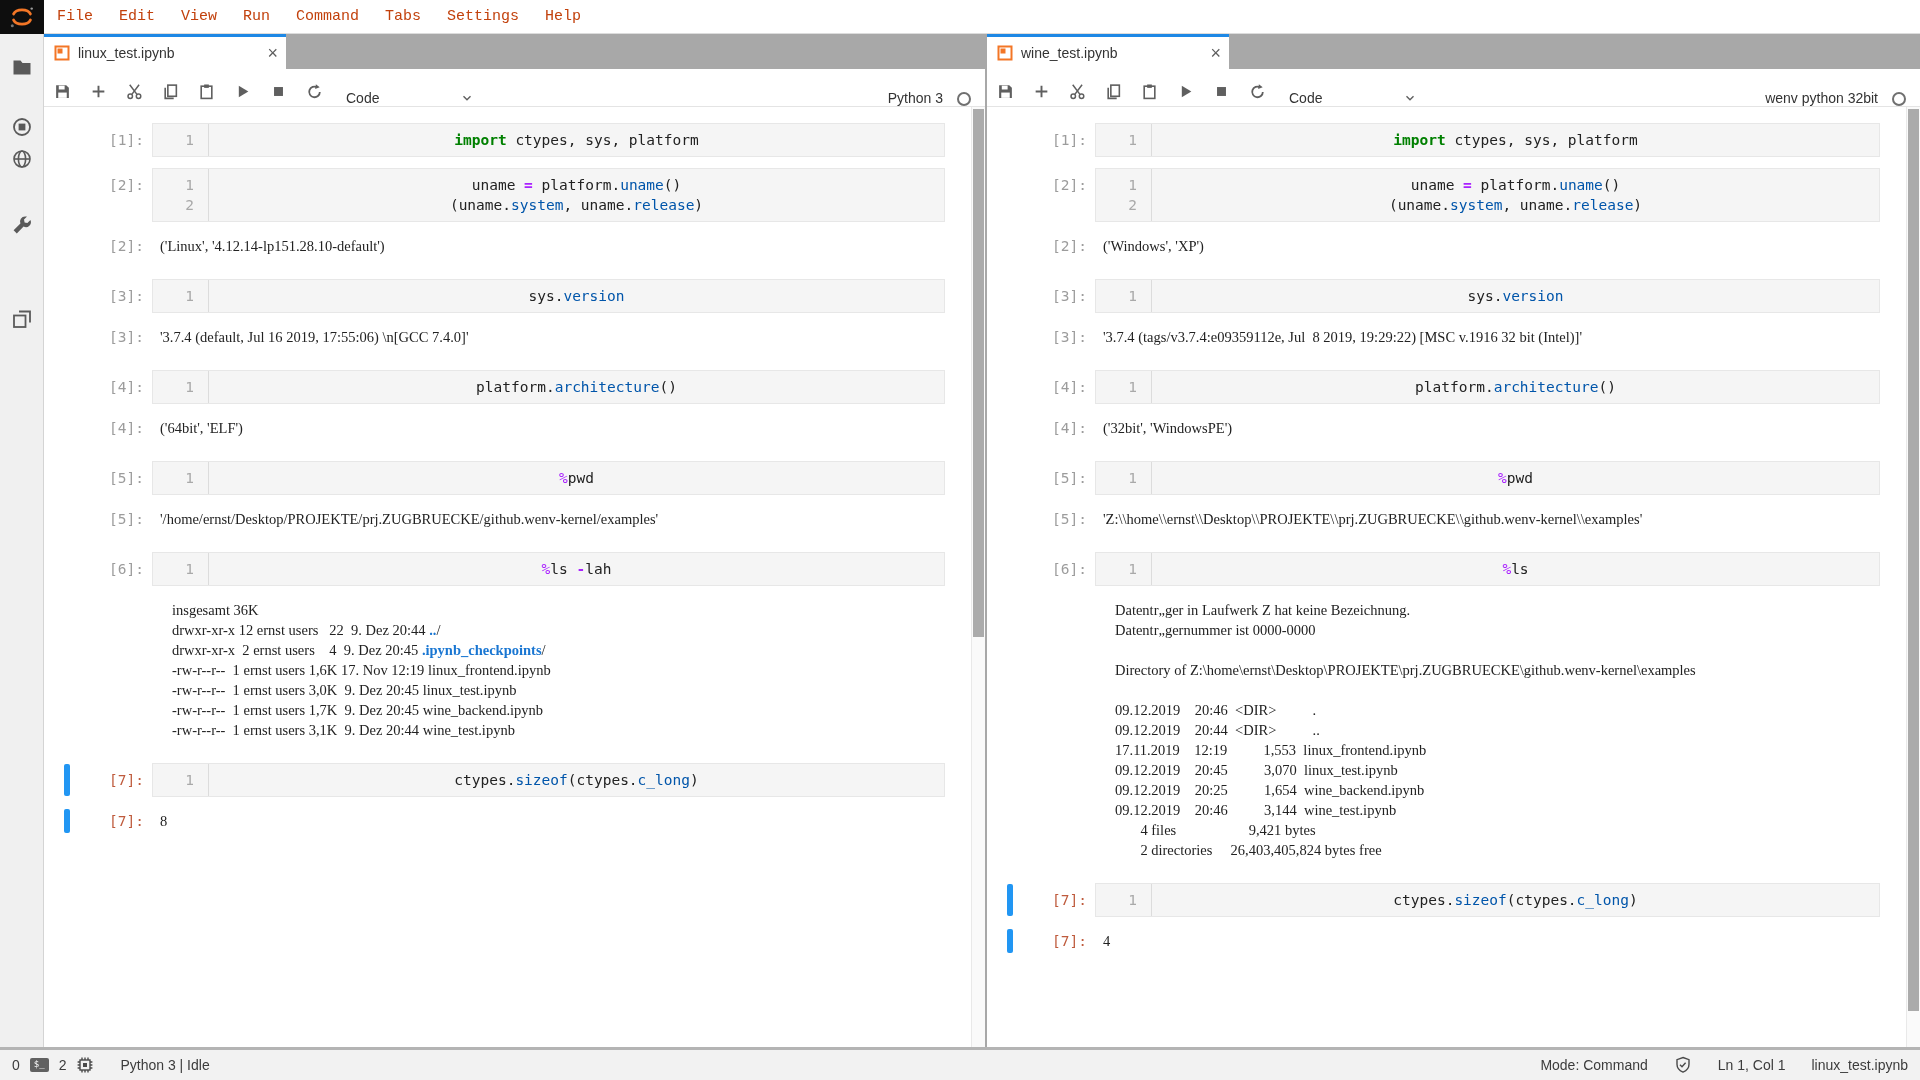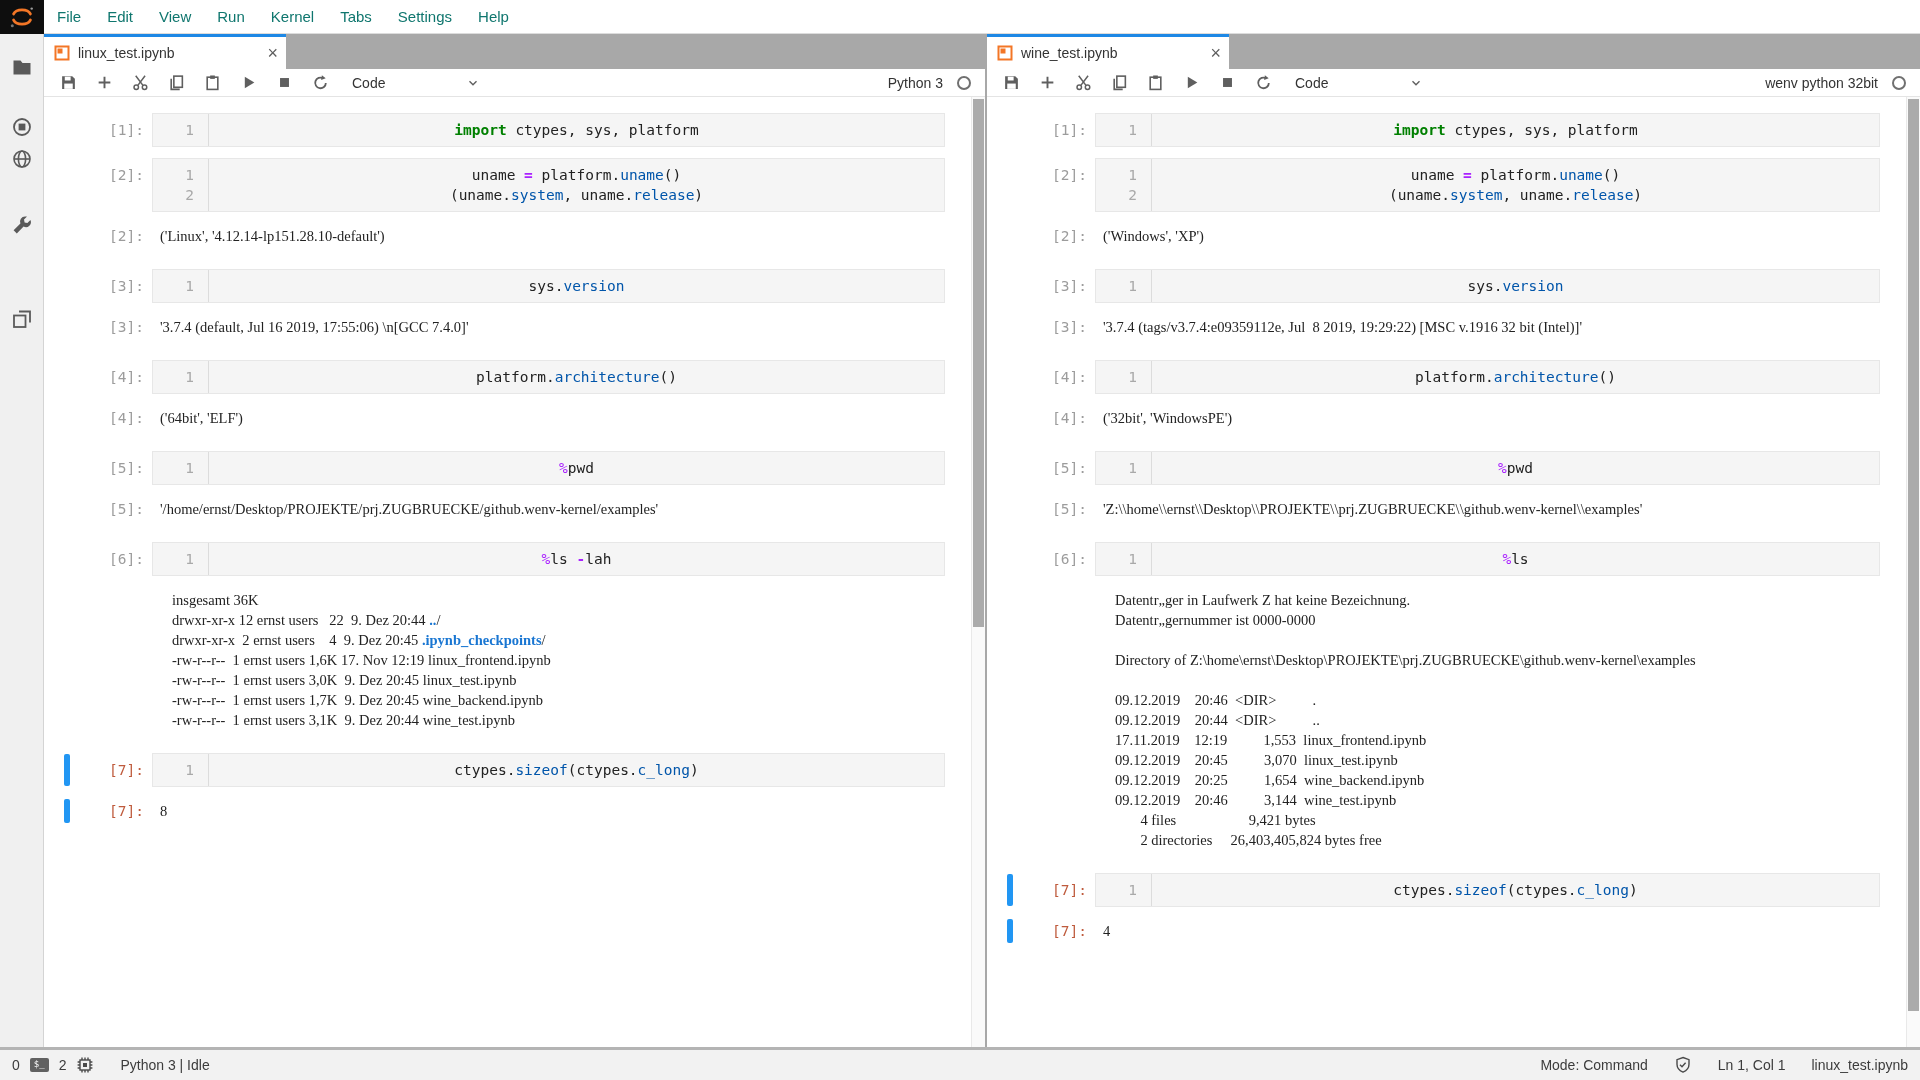--- a/index.html
+++ b/index.html
@@ -4,21 +4,21 @@
 <style>
   * { margin:0; padding:0; box-sizing:border-box; }
   html,body { width:1920px; height:1080px; overflow:hidden; background:#fff;
               font-family:"Liberation Sans","DejaVu Sans",sans-serif; }
 
   
   .menubar { height:34px; display:flex; align-items:center; background:#fff;
              border-bottom:1px solid #dcdcdc; }
   .logo-box { width:44px; height:34px; background:#0e0e0e; display:flex;
               align-items:center; justify-content:center; flex:none; }
-  .menu-item { padding:0 13px; font-size:15px; color:#0f766e; cursor:default; }
+  .menu-item { padding:0 13px; font-size:15px; color:#c2410c; cursor:default;font-family:Liberation Mono, monospace; }
 
   
   .app { display:flex; height:1013px; }
   .sidebar { width:44px; flex:none; background:#f0f0f0; border-right:1px solid #d4d4d4;
              display:flex; flex-direction:column; align-items:center; }
   .sb-icon { width:44px; display:flex; justify-content:center; }
   .sb-icon:nth-child(1){ margin-top:22px; }
   .sb-icon:nth-child(2){ margin-top:38px; }
   .sb-icon:nth-child(3){ margin-top:10px; }
   .sb-icon:nth-child(4){ margin-top:44px; }
@@ -28,22 +28,22 @@
   .panel { width:941px; flex:none; display:flex; flex-direction:column; min-width:0; background:#fff; }
   .panel.right { width:auto; flex:1; border-left:2px solid #a8a8a8; }
 
   
   .tabbar { height:35px; background:#a8a8a8; display:flex; flex:none; }
   .tab { width:242px; background:#fff; border-top:3px solid #1e88e5;
          display:flex; align-items:center; padding:0 8px 0 10px; gap:8px; }
   .tab-label { flex:1; font-size:14px; color:#333; white-space:nowrap; overflow:hidden; }
   .tab-close { color:#5f5f5f; font-size:18px; line-height:1; }
 
-  .toolbar { height:28px; flex:none; background:#fff; border-bottom:1px solid #e4e4e4;
-             display:flex; align-items:center; padding:0 14px 0 6px; }
+  .toolbar { height:38px; flex:none; background:#fff; border-bottom:1px solid #e4e4e4;
+             display:flex; align-items:flex-end; padding:0 14px 0 0; }
   .tbtn { width:36px; height:30px; display:flex; align-items:center; justify-content:center; }
   .celltype { display:flex; align-items:center; justify-content:space-between;
               width:128px; margin-left:14px; font-size:14px; color:#333; }
   .tb-spacer { flex:1; }
   .kernel-name { font-size:14px; color:#333; margin-right:14px; white-space:nowrap; }
   .kcircle { width:14px; height:14px; border:2px solid #707070; border-radius:50%; flex:none; }
 
   
   .nbcontent { flex:1; position:relative; overflow:hidden; background:#fff; }
   .cells { padding:16px 0 0 0; }
@@ -106,21 +106,21 @@
       <path d="M7.5 13.5 C 10.5 7.5, 23.5 7.5, 26.5 13.5" stroke="#f37626" stroke-width="3.2" fill="none" stroke-linecap="round"></path>
       <path d="M7.5 20.5 C 10.5 26.5, 23.5 26.5, 26.5 20.5" stroke="#f37626" stroke-width="3.2" fill="none" stroke-linecap="round"></path>
       <circle cx="28" cy="7.5" r="1.4" fill="#9e9e9e"></circle>
       <circle cx="6" cy="27" r="1.7" fill="#757575"></circle>
     </svg>
   </div>
   <span class="menu-item">File</span>
   <span class="menu-item">Edit</span>
   <span class="menu-item">View</span>
   <span class="menu-item">Run</span>
-  <span class="menu-item">Kernel</span>
+  <span class="menu-item">Command</span>
   <span class="menu-item">Tabs</span>
   <span class="menu-item">Settings</span>
   <span class="menu-item">Help</span>
 </div>
 
 <div class="app">
 
   <div class="sidebar">
     <div class="sb-icon">
       <svg width="22" height="22" viewBox="0 0 22 22">

